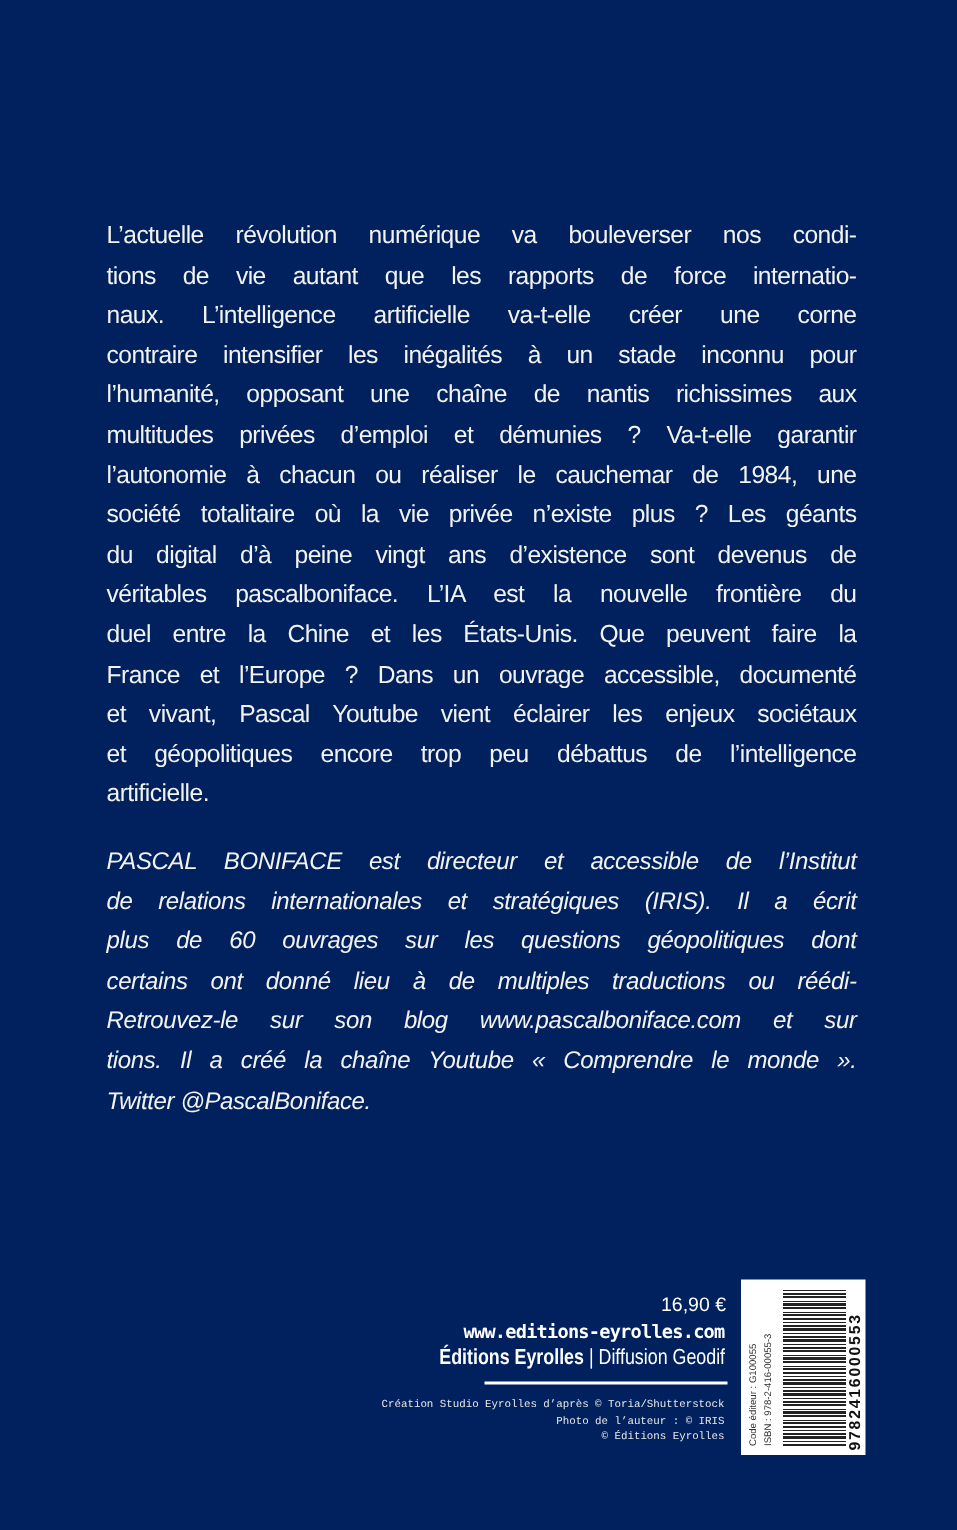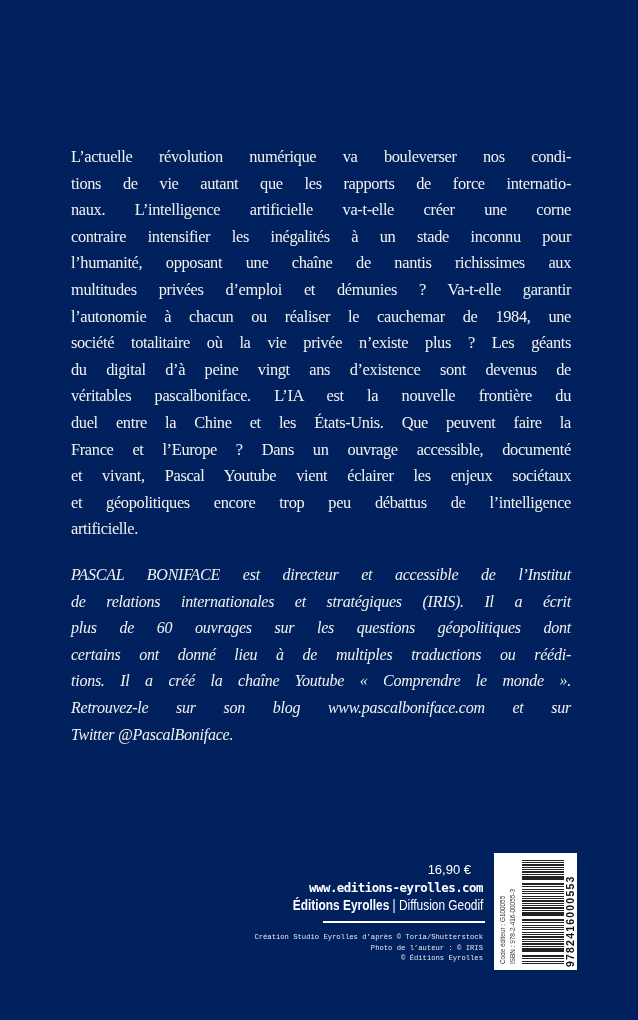--- a/index.html
+++ b/index.html
@@ -1,23 +1,23 @@
 <!DOCTYPE html>
 <html><head>
 <meta charset="utf-8">
 <style>
   html, body { margin:0; padding:0; }
   body { width:638px; height:1020px; background:#00215E; position:relative; overflow:hidden; color:#f2f2ee; }
-  .para { position:absolute; left:71px; width:500px; font-family:Liberation Serif, serif; }
+  .para { position:absolute; left:71px; width:500px; font-family:Liberation Sans, sans-serif; }
   .line { display:block; height:26.6px; line-height:26.6px; white-space:nowrap; text-align:justify; text-align-last:justify; font-size:16.4px; letter-spacing:-0.35px; }
   .line.last { text-align-last:left; }
   .para.italic .line { font-style:italic; font-size:16px; letter-spacing:-0.25px; }
   #desc { top:144px; }
   #bio { top:562px; }
-  .price { position:absolute; right:167px; top:862px; font-family:"Liberation Sans", sans-serif; font-size:13px; color:#fff; }
+  .price { position:absolute; right:154px; top:862px; font-family:"Liberation Sans", sans-serif; font-size:13px; color:#fff; }
   .website { position:absolute; right:155px; top:880px; font-family:"DejaVu Sans Mono", monospace; font-weight:bold; font-size:12.4px; color:#fff; letter-spacing:-0.5px; }
   .publisher { position:absolute; right:155px; top:897px; font-family:"Liberation Sans", sans-serif; font-size:14.5px; color:#fff; white-space:nowrap; transform:scaleX(0.82); transform-origin:right center; }
   .publisher b { font-weight:bold; }
   .divider { position:absolute; left:323px; top:921px; width:162px; height:2px; background:#ffffff; }
   .credits { position:absolute; right:155px; top:932px; font-family:Liberation Mono, monospace; font-size:7.2px; line-height:10.5px; text-align:right; color:#e8e8e8; }
   .barcode-box { position:absolute; left:494px; top:853px; width:83px; height:117px; background:#fff; }
   .barcode-inner { position:absolute; left:0; top:0; width:117px; height:83px; transform-origin:0 0; transform:translate(0,117px) rotate(-90deg); }
   .bc-text { position:absolute; font-family:"Liberation Sans", sans-serif; font-size:6.4px; color:#333; left:6px; white-space:nowrap; }
   .bars { position:absolute; left:6px; top:28px; width:104px; height:42px; background:repeating-linear-gradient(90deg,#222 0 1.5px,#fff 1.5px 2.5px,#222 2.5px 3.2px,#fff 3.2px 4.8px,#222 4.8px 6.4px,#fff 6.4px 7.2px); }
   .bc-digits { position:absolute; left:3px; top:70px; font-family:"Liberation Sans", sans-serif; font-weight:bold; font-size:10.5px; color:#111; letter-spacing:1.2px; }
@@ -41,22 +41,22 @@
   <span class="line">et vivant, Pascal Youtube vient éclairer les enjeux sociétaux</span>
   <span class="line">et géopolitiques encore trop peu débattus de l’intelligence</span>
   <span class="line last">artificielle.</span>
 </div>
 
 <div class="para italic" id="bio">
   <span class="line">PASCAL BONIFACE est directeur et accessible de l’Institut</span>
   <span class="line">de relations internationales et stratégiques (IRIS). Il a écrit</span>
   <span class="line">plus de 60 ouvrages sur les questions géopolitiques dont</span>
   <span class="line">certains ont donné lieu à de multiples traductions ou réédi-</span>
+  <span class="line">Retrouvez-le sur son blog www.pascalboniface.com et sur</span>
   <span class="line">tions. Il a créé la chaîne Youtube « Comprendre le monde ».</span>
-  <span class="line">Retrouvez-le sur son blog www.pascalboniface.com et sur</span>
   <span class="line last">Twitter @PascalBoniface.</span>
 </div>
 
 <div class="price">16,90 €</div>
 <div class="website">www.editions-eyrolles.com</div>
 <div class="publisher"><b>Éditions Eyrolles</b><span> | Diffusion Geodif</span></div>
 <div class="divider"></div>
 <div class="credits">
   <div>Création Studio Eyrolles d’après © Toria/Shutterstock</div>
   <div>Photo de l’auteur : © IRIS</div>

